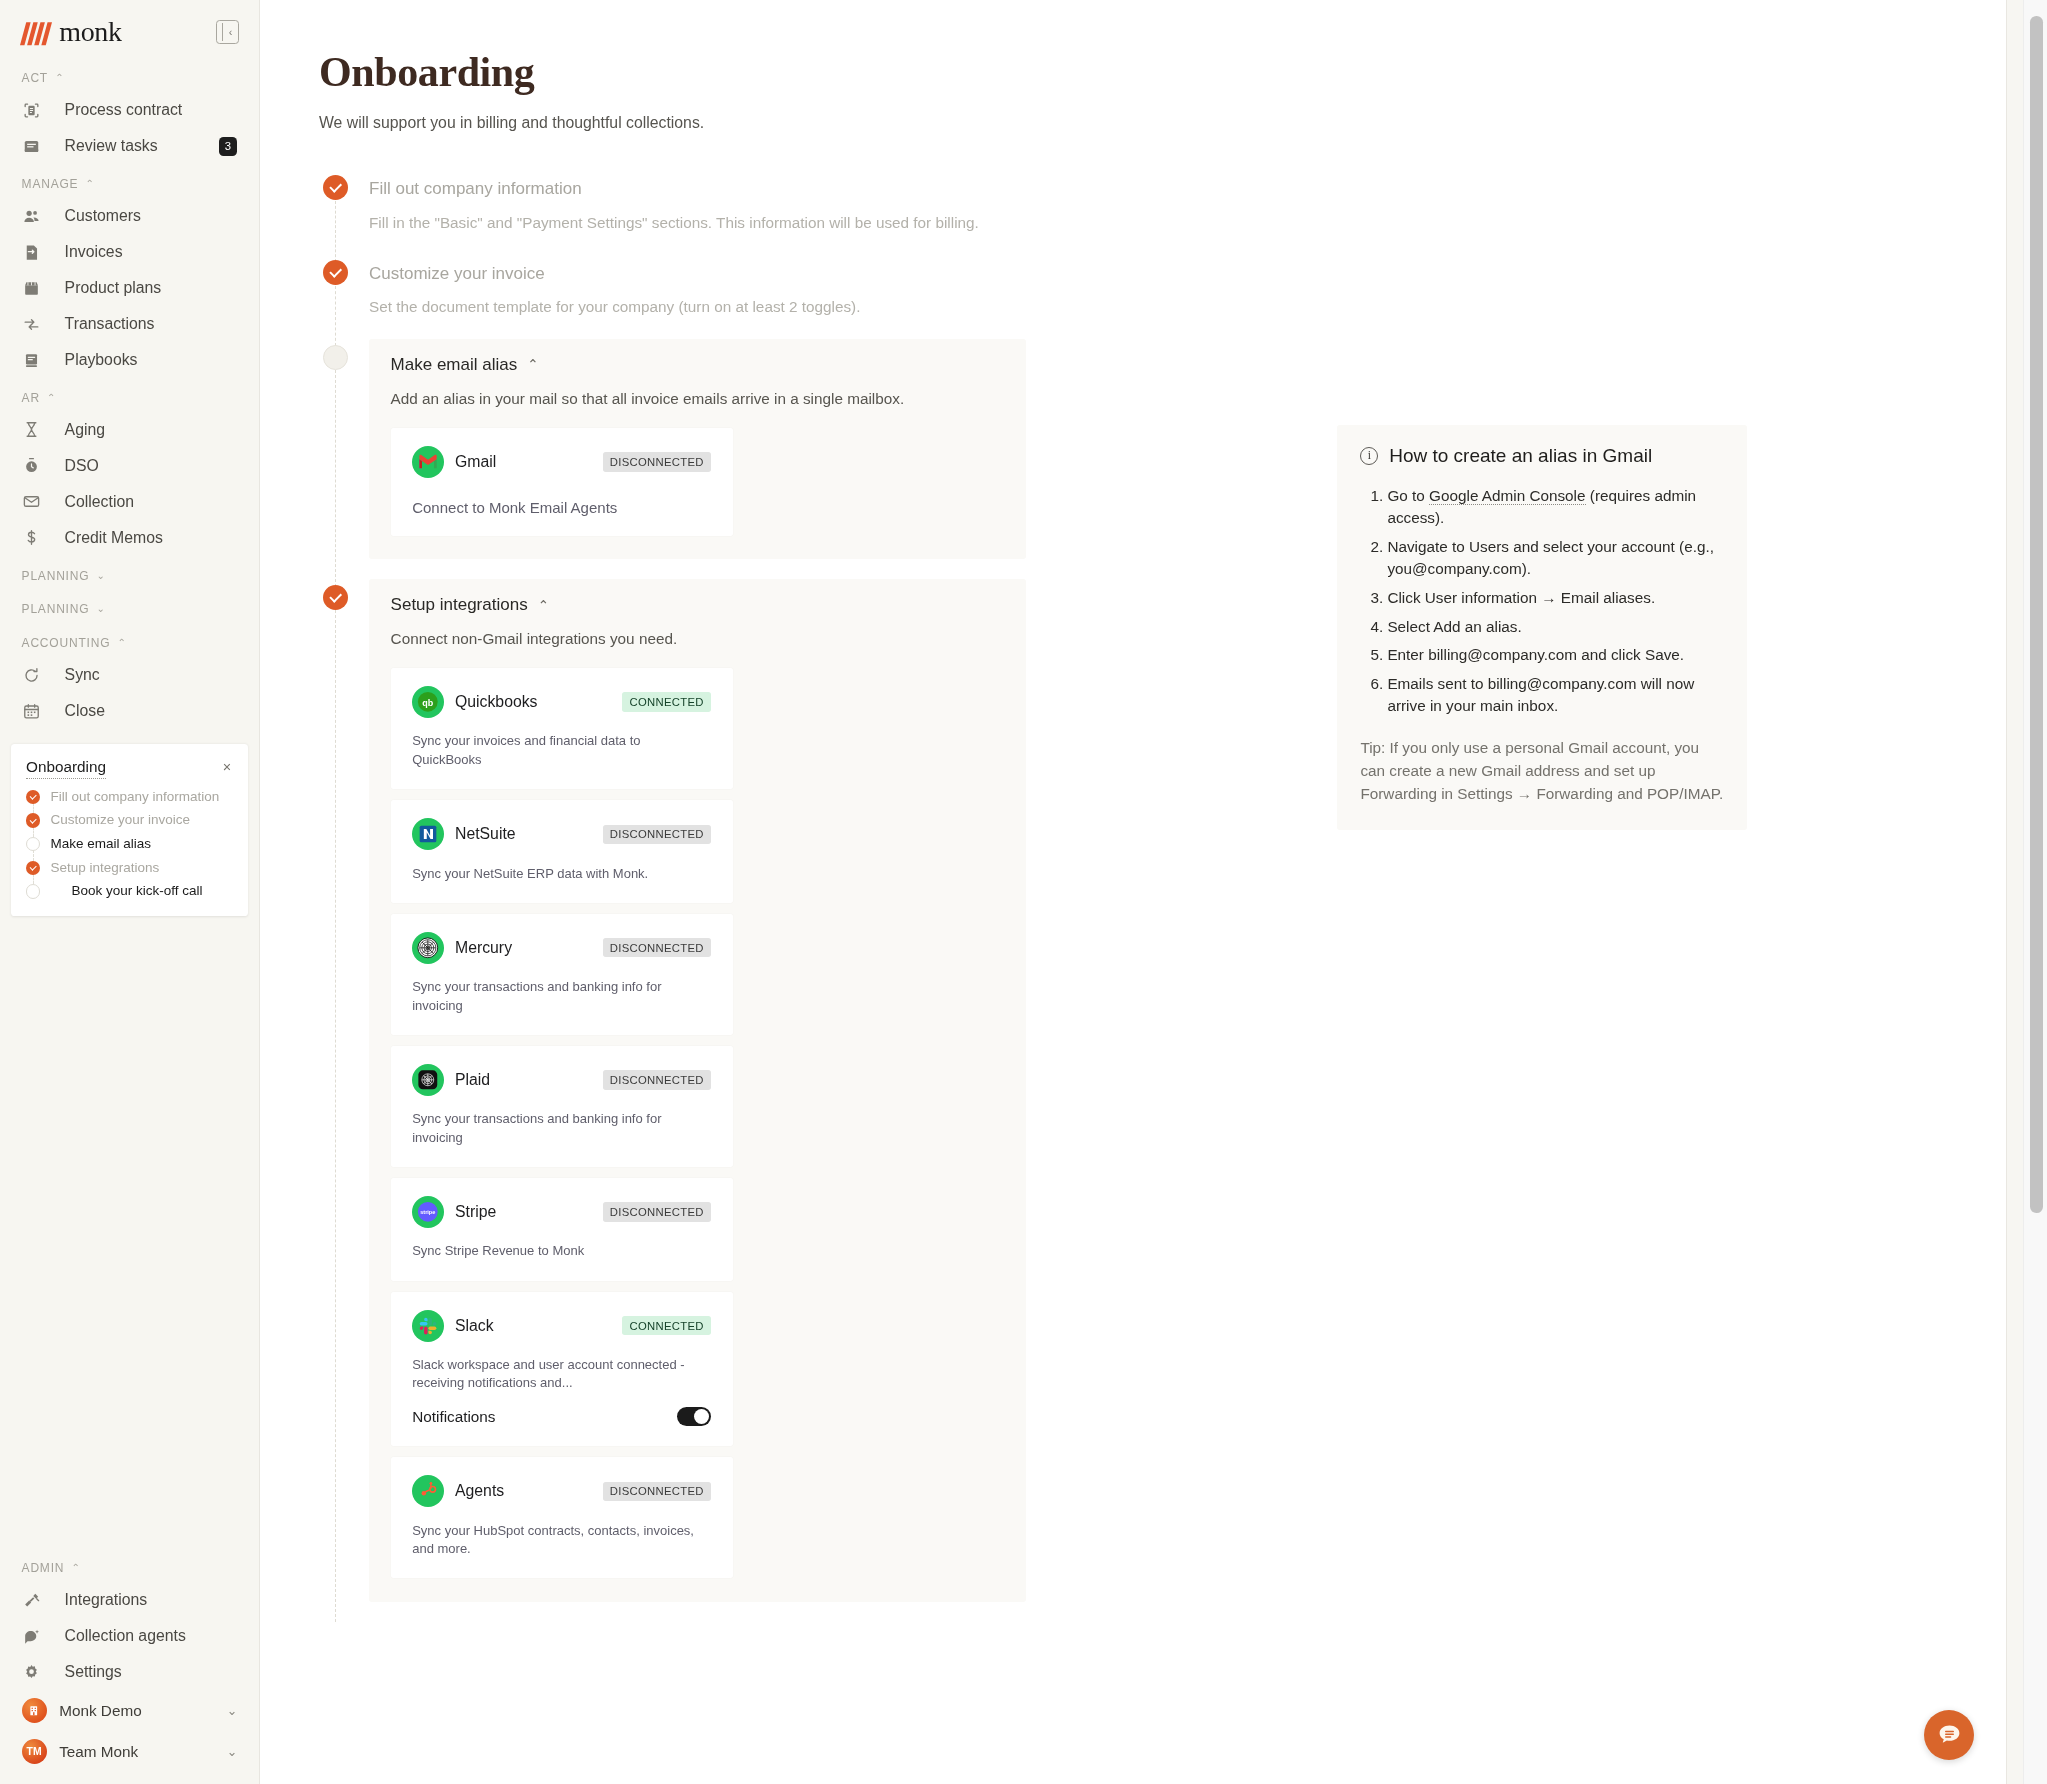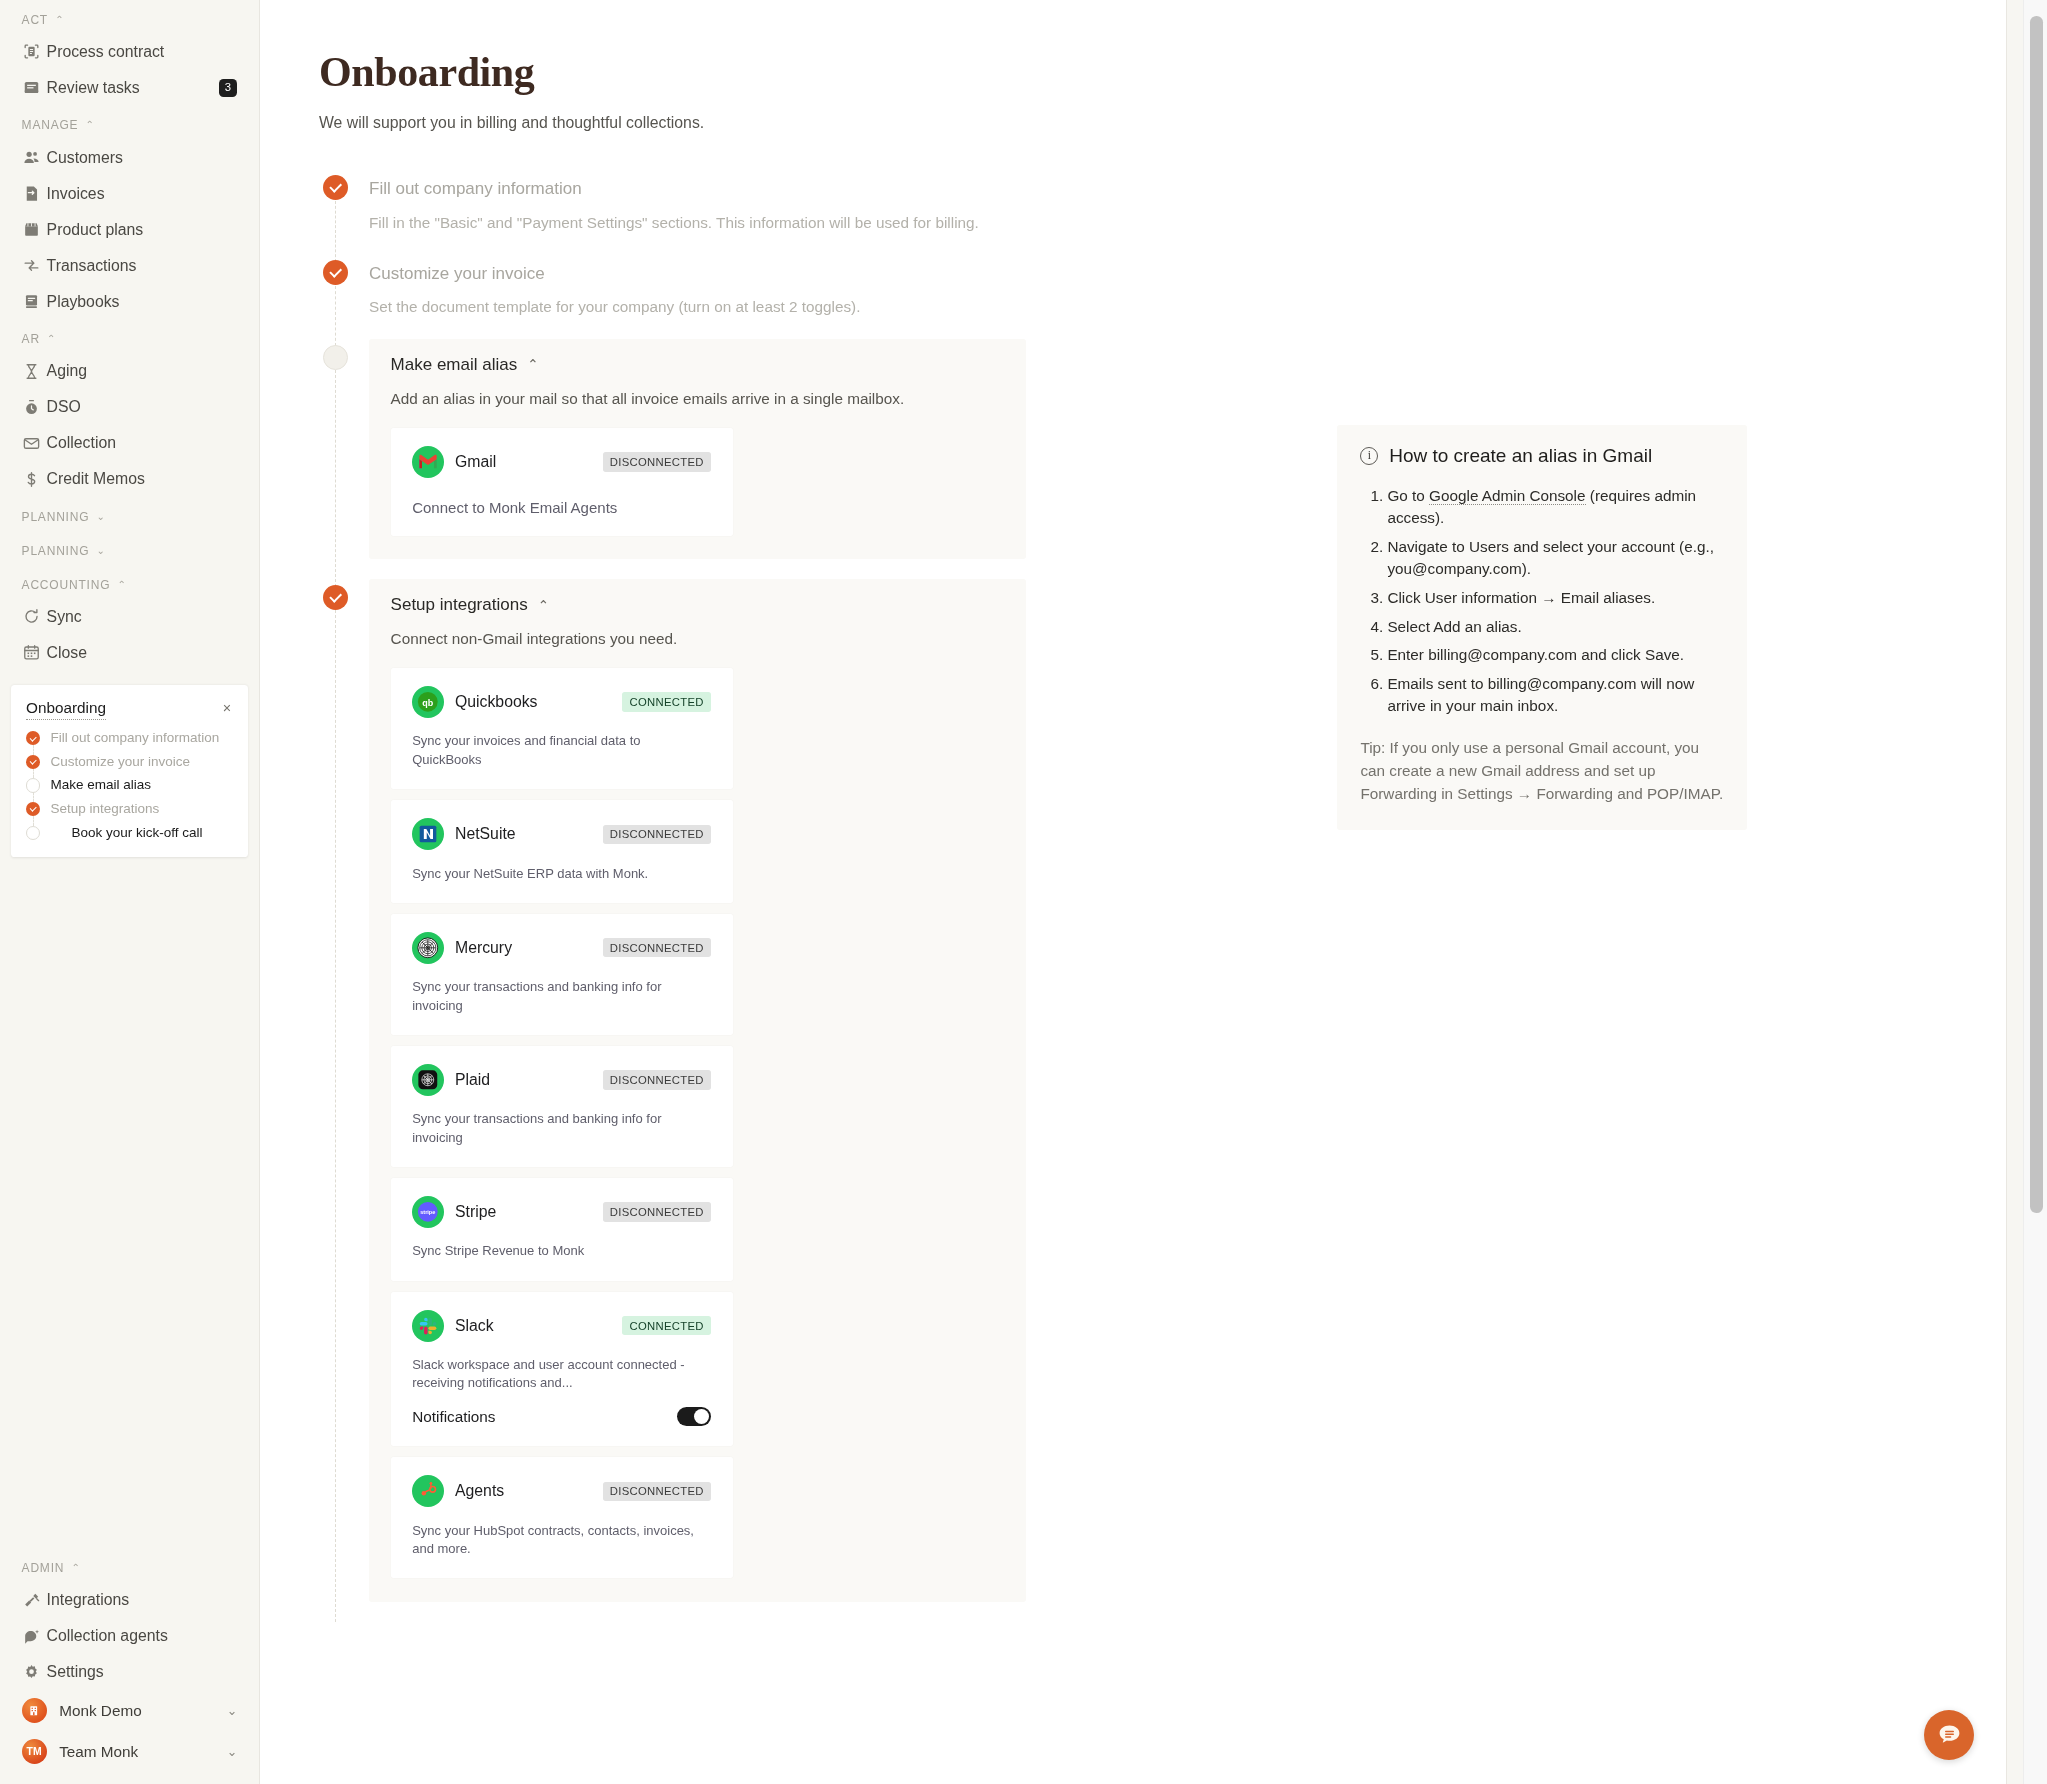--- a/index.html
+++ b/index.html
@@ -33,21 +33,21 @@
   .collapse-btn .chev { font-size:10.8px; color:#7d7b74; margin-left:6.3px; line-height:1; }
 
   .sb-scroll { flex:1 1 auto; overflow:hidden; padding-bottom: 5.4px; }
   .sb-group-label { display:flex; align-items:center; gap:7.2px;
                     font-size:12px; color:#a3a199; letter-spacing:0.8px;
                     padding: 12.6px 21.6px 7.2px 21.6px; font-weight:400; cursor:pointer;}
   .caret { font-size: 10px; color:#a8a69e; line-height:1; display:inline-block; }
   .caret.up::before { content:"\2303"; }
   .caret.down::before { content:"\2304"; }
 
-  .sb-item { display:flex; align-items:center; gap:5px;
+  .sb-item { display:flex; align-items:center; gap:23px;
              padding: 8px 21.6px; cursor:pointer; position:relative; }
   .sb-item .label { font-size:15.8px; color:#4a4843; }
   .sb-ico { width:20px; height:20px; flex:0 0 20px; display:flex; align-items:center; justify-content:center; color:#7e7c75; }
   .sb-ico svg { width:19px; height:19px; display:block; }
   .badge-dark { margin-left:auto; background:#1e1e1e; color:#fff; font-size:11.3px;
                 border-radius:4.5px; padding:2.7px 6.3px; min-width:18px; text-align:center; line-height:1.15; }
 
   
   .ob-card { margin: 14.4px 10.8px 0 10.8px; background:#fff; border-radius:3.6px;
              box-shadow: 0 0.9px 2.7px rgba(0,0,0,.09); padding: 14.4px 15.3px 16px 15.3px; }
@@ -155,20 +155,39 @@
              border-left:0.9px solid #ededed; }
   .vthumb { position:absolute; left:6.3px; top:16px; width:12.6px; height:1197px;
             border-radius:6.3px; background:#c2c2c2; cursor:pointer; }
 </style>
 </head>
 <body>
 
 <div class="app">
 
   <aside class="sidebar">
+    <div class="sb-top">
+      <div class="brand">
+        <span class="brand-mark">
+          <svg width="32" height="23.4" viewBox="0 0 36 26">
+            <g fill="#e4572e">
+              <polygon points="0,26 7,0 12,0 5,26"></polygon>
+              <polygon points="8,26 15,0 20,0 13,26"></polygon>
+              <polygon points="16,26 23,0 28,0 21,26"></polygon>
+              <polygon points="24,26 31,0 36,0 29,26"></polygon>
+            </g>
+          </svg>
+        </span>
+        <span class="brand-word">monk</span>
+      </div>
+      <div class="collapse-btn">
+        <span class="bar"></span>
+        <span class="chev">‹</span>
+      </div>
+    </div>
 
     <div class="sb-scroll">
       <div id="nav-groups">
           <div class="sb-group">
       <div class="sb-group-label">
         <span>ACT</span>
         <span class="caret up"></span>
       </div>
       <div class="sb-item">
       <span class="sb-ico">

